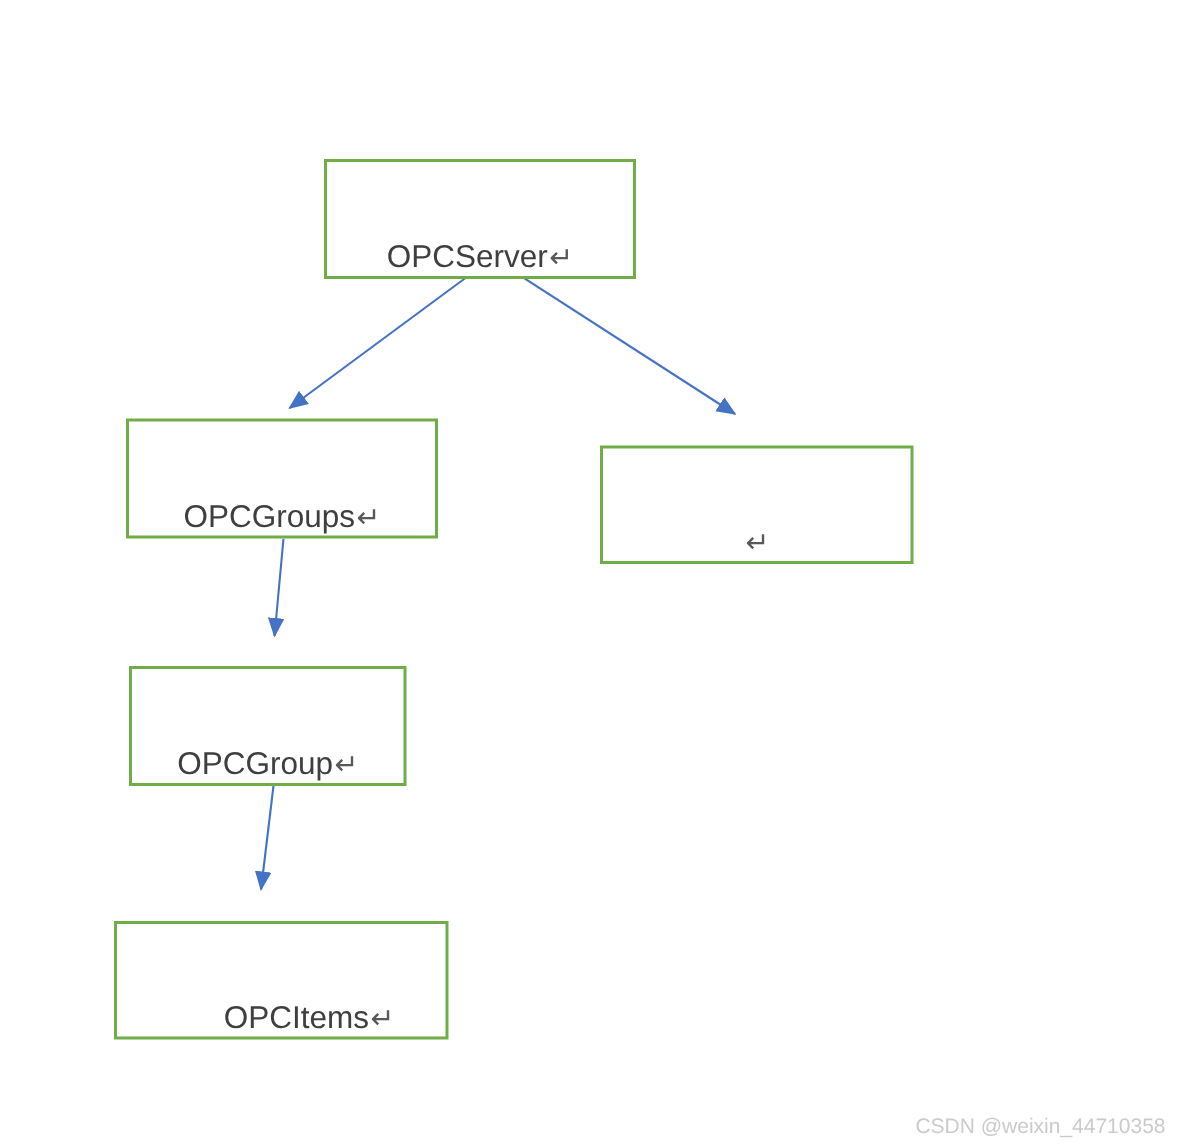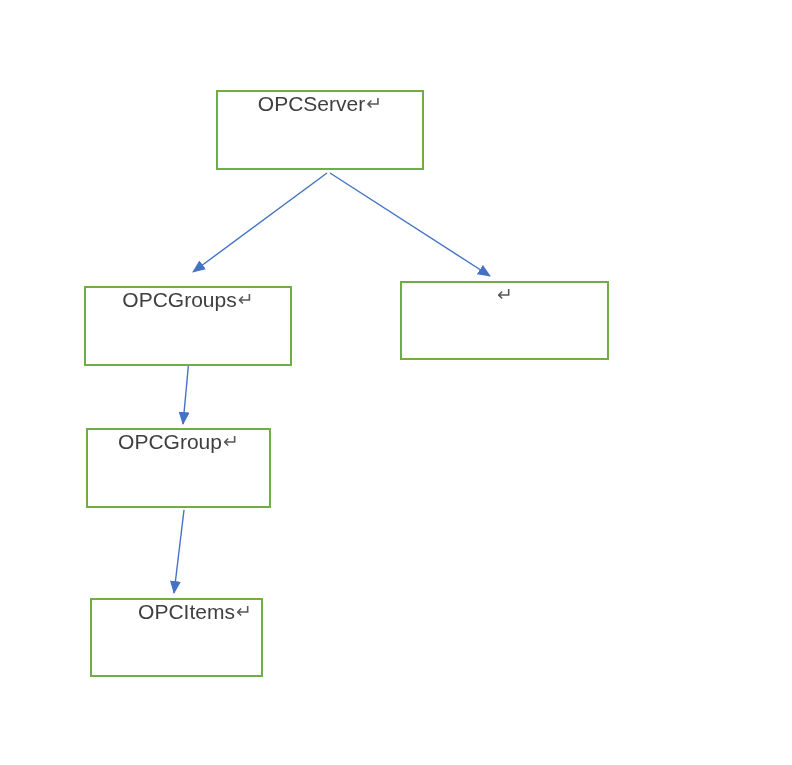--- a/index.html
+++ b/index.html
@@ -22,36 +22,37 @@
     width: 792px;
     height: 765px;
     pointer-events: none;
   }
   .node {
     position: absolute;
     box-sizing: border-box;
     border: 2px solid var(--box-border, #70AD47);
     background: #ffffff;
     display: flex;
-    align-items: flex-start;
+    align-items: flex-end;
     justify-content: center;
     font-size: 21px;
     color: var(--text, #3F3F3F);
     white-space: nowrap;
+    margin-top: 16px;
   }
   .return-mark {
     color: #595959;
     font-size: 19px;
     margin-left: 1px;
   }
   .n-opcserver  { left: 216px; top:  90px; width: 208px; height: 80px; }
-  .n-opcgroups  { left:  84px; top: 286px; width: 208px; height: 80px; }
+  .n-opcgroups  { left:  84px; top: 263px; width: 208px; height: 80px; }
   .n-opcbrowser { left: 400px; top: 281px; width: 209px; height: 79px; }
   .n-opcgroup   { left:  86px; top: 428px; width: 185px; height: 80px; }
-  .n-opcitems   { left:  90px; top: 598px; width: 173px; height: 79px; padding-left: 37px; }
+  .n-opcitems   { left:  76px; top: 598px; width: 223px; height: 79px; padding-left: 37px; }
   .watermark {
     position: absolute;
     right: 15px;
     bottom: 7px;
     font-size: 14px;
     color: var(--watermark, #CBCBCB);
   }
 </style>
 </head>
 <body>
@@ -87,14 +88,15 @@
   <div class="node n-opcgroup">
     <span>OPCGroup</span>
       <span class="return-mark">↵</span>
   </div>
 
   <div class="node n-opcitems">
     <span>OPCItems</span>
       <span class="return-mark">↵</span>
   </div>
 
+  <div class="watermark">CSDN @weixin_44710358</div>
 
 </div>
 
 </body></html>

